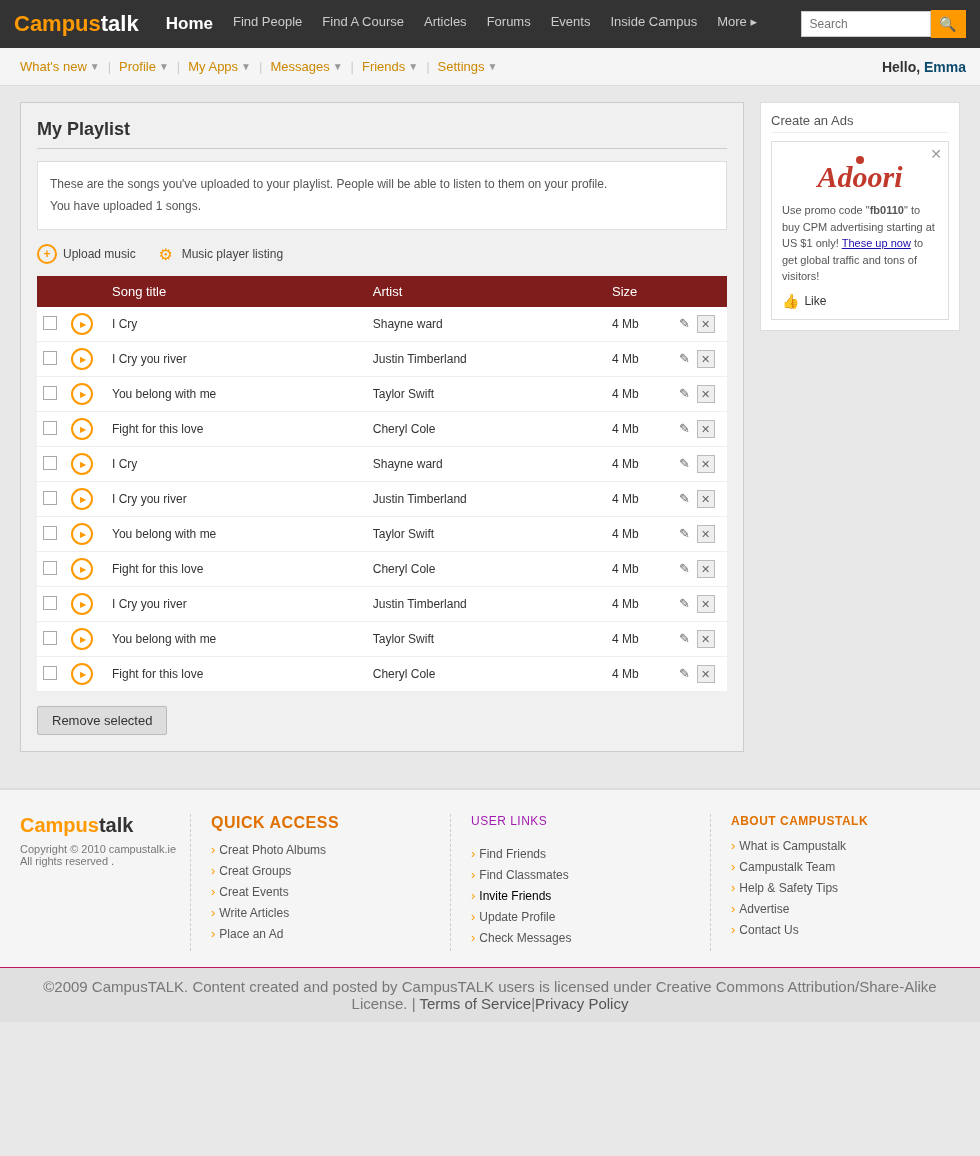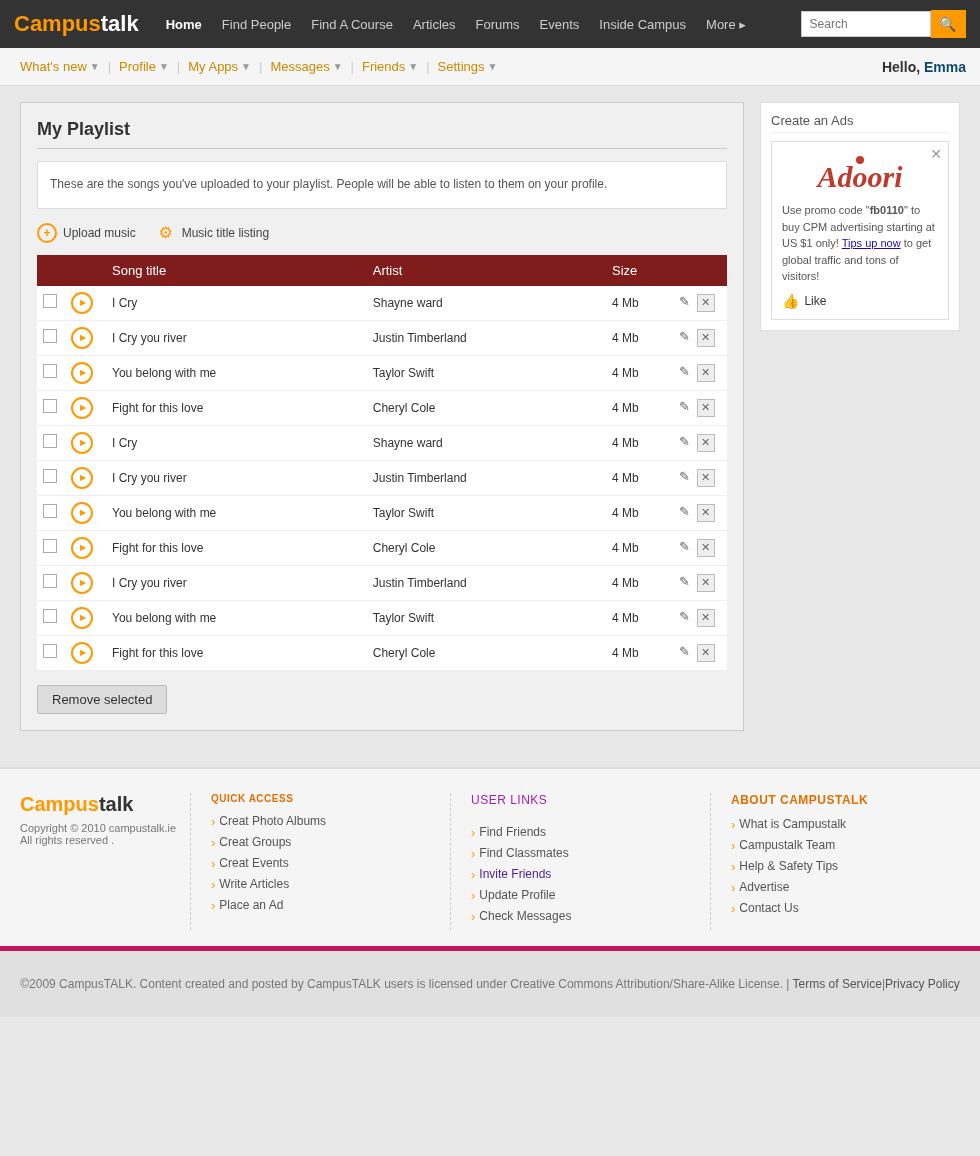--- a/index.html
+++ b/index.html
@@ -6,21 +6,21 @@
     body { font-family: Arial, sans-serif; font-size: 13px; background: #e8e8e8; color: #333; }
   </style>
 </head>
 <body>
 
 <nav style="background:#333; display:flex; align-items:center; padding:0 14px; height:48px;">
   <a href="#" style="font-size:22px; font-weight:bold; color:#fff; text-decoration:none; margin-right:18px;">
     <span style="color:#f90;">Campus</span><span style="color:#fff;">talk</span>
   </a>
   <div style="display:flex; gap:2px; flex:1;">
-    <a href="#" style="color:#fff; text-decoration:none; padding:6px 9px; font-size:13px; font-weight:bold;">Home</a>
+    <a href="#" style="color:#fff; text-decoration:none; padding:6px 9px; font-size:17px; font-weight:bold;">Home</a>
     <a href="#" style="color:#ccc; text-decoration:none; padding:6px 9px; font-size:13px;">Find People</a>
     <a href="#" style="color:#ccc; text-decoration:none; padding:6px 9px; font-size:13px;">Find A Course</a>
     <a href="#" style="color:#ccc; text-decoration:none; padding:6px 9px; font-size:13px;">Articles</a>
     <a href="#" style="color:#ccc; text-decoration:none; padding:6px 9px; font-size:13px;">Forums</a>
     <a href="#" style="color:#ccc; text-decoration:none; padding:6px 9px; font-size:13px;">Events</a>
     <a href="#" style="color:#ccc; text-decoration:none; padding:6px 9px; font-size:13px;">Inside Campus</a>
     <a href="#" style="color:#ccc; text-decoration:none; padding:6px 9px; font-size:13px;">More ▸</a>
   </div>
   <div style="display:flex; align-items:center; gap:0;">
     <input type="text" style="padding: 5px 8px; border: 1px solid rgb(204, 204, 204); width: 130px; font-size: 12px; outline: none;" placeholder="Search">
@@ -47,31 +47,32 @@
   </div>
 </nav>
 
 <div style="display:flex; gap:16px; padding:16px 20px; max-width:980px; margin:0 auto;">
 
   <div style="flex:1;">
     <div style="background:#f0f0f0; border:1px solid #ccc; padding:16px;">
       <h2 style="font-size:18px; font-weight:bold; color:#333; margin-bottom:12px; padding-bottom:8px; border-bottom:1px solid #ccc;">My Playlist</h2>
       <div style="background:#fff; border:1px solid #ddd; padding:12px; margin-bottom:14px; font-size:12px; line-height:1.8; color:#555;">
         <p>These are the songs you've uploaded to your playlist. People will be able to listen to them on your profile.</p>
+        <p>You have uploaded 1 songs.</p>
       </div>
 
       
       <div style="display:flex; gap:20px; margin-bottom:12px;">
         <a href="#" style="display:flex; align-items:center; gap:6px; font-size:12px; color:#444; text-decoration:none;">
           <span style="width:20px; height:20px; border-radius:50%; border:2px solid #f90; display:inline-flex; align-items:center; justify-content:center; font-size:12px; color:#f90; font-weight:bold;">+</span>
           <span>Upload music</span>
         </a>
         <a href="#" style="display:flex; align-items:center; gap:6px; font-size:12px; color:#444; text-decoration:none;">
           <span style="width:20px; height:20px; display:inline-flex; align-items:center; justify-content:center; font-size:16px; color:#f90;">⚙</span>
-          <span>Music title listing</span>
+          <span>Music player listing</span>
         </a>
       </div>
 
       
       <table style="width:100%; border-collapse:collapse;">
         <thead>
           <tr style="background:#7f1d1d; color:#fff;">
             <th style="width:30px; padding:8px 6px;"></th>
             <th style="width:35px; padding:8px 4px;"></th>
             <th style="padding:8px 10px; text-align:left; font-size:13px; font-weight:normal;">Song title</th>
@@ -277,21 +278,21 @@
 
   <div style="width:200px;">
     <div style="background:#fff; border:1px solid #ddd; padding:10px;">
       <p style="font-size:13px; color:#555; margin-bottom:8px; border-bottom:1px solid #eee; padding-bottom:4px;">Create an Ads</p>
       <div style="border:1px solid #ddd; padding:10px; position:relative;">
         <span style="position:absolute; top:4px; right:6px; cursor:pointer; color:#999; font-size:14px;">✕</span>
         <div style="text-align:center; margin:8px 0; font-size:30px; font-weight:bold; color:#c0392b; font-style:italic; font-family:'Georgia',serif;">
           Ad<span style="position:relative;">o<span style="position:absolute; top:-4px; left:3px; width:8px; height:8px; background:#c0392b; border-radius:50%; display:inline-block;"></span></span>ori
         </div>
         <p style="font-size:11px; color:#555; line-height:1.5; margin-top:8px;">
-          Use promo code "<strong>fb0110</strong>" to buy CPM advertising starting at US $1 only! <a href="#" style="color:#1a0dab; text-decoration:underline;">Tips up now</a> to get global traffic and tons of visitors!
+          Use promo code "<strong>fb0110</strong>" to buy CPM advertising starting at US $1 only! <a href="#" style="color:#1a0dab; text-decoration:underline;">These up now</a> to get global traffic and tons of visitors!
         </p>
         <div style="display:flex; align-items:center; gap:5px; margin-top:8px; font-size:12px; color:#333;">
           <span style="color:#3b5998; font-size:14px;">👍</span>
           <a href="#" style="color:#333; text-decoration:none;">Like</a>
         </div>
       </div>
     </div>
   </div>
 </div>
 
@@ -300,21 +301,21 @@
 
     <div style="max-width:220px; min-width:160px;">
       <div style="font-size:20px; font-weight:bold;">
         <span style="color:#f90;">Campus</span><span style="color:#333;">talk</span>
       </div>
       <p style="font-size:11px; color:#777; margin-top:6px;">Copyright © 2010 campustalk.ie</p>
       <p style="font-size:11px; color:#777;">All rights reserved .</p>
     </div>
 
     <div style="flex:1; padding-left:20px; border-left:1px dashed #ccc;">
-      <p style="font-size:10px; font-weight:bold; color:#e07000; margin-bottom:10px; letter-spacing:0.5px;">QUICK ACCESS</p>
+      <p style="font-size:16px; font-weight:bold; color:#e07000; margin-bottom:10px; letter-spacing:0.5px;">QUICK ACCESS</p>
       <ul style="list-style:none;">
         <li style="margin-bottom:6px; display:flex; align-items:center; gap:4px;">
             <span style="color:#f90;">›</span>
             <a href="#" style="color:#555; text-decoration:none; font-size:12px;">Creat Photo Albums</a>
           </li>
         <li style="margin-bottom:6px; display:flex; align-items:center; gap:4px;">
             <span style="color:#f90;">›</span>
             <a href="#" style="color:#555; text-decoration:none; font-size:12px;">Creat Groups</a>
           </li>
         <li style="margin-bottom:6px; display:flex; align-items:center; gap:4px;">
@@ -338,21 +339,21 @@
         <li style="margin-bottom:6px; display:flex; align-items:center; gap:4px;">
             <span style="color:#f90;">›</span>
             <a href="#" style="color:#555; text-decoration:none; font-size:12px;">Find Friends</a>
           </li>
         <li style="margin-bottom:6px; display:flex; align-items:center; gap:4px;">
             <span style="color:#f90;">›</span>
             <a href="#" style="color:#555; text-decoration:none; font-size:12px;">Find Classmates</a>
           </li>
         <li style="margin-bottom:6px; display:flex; align-items:center; gap:4px;">
             <span style="color:#f90;">›</span>
-            <a href="#" style="color:#4c1d95; text-decoration:none; font-size:12px;">Invite Friends</a>
+            <a href="#" style="color:#000000; text-decoration:none; font-size:12px;">Invite Friends</a>
           </li>
         <li style="margin-bottom:6px; display:flex; align-items:center; gap:4px;">
             <span style="color:#f90;">›</span>
             <a href="#" style="color:#555; text-decoration:none; font-size:12px;">Update Profile</a>
           </li>
         <li style="margin-bottom:6px; display:flex; align-items:center; gap:4px;">
             <span style="color:#f90;">›</span>
             <a href="#" style="color:#555; text-decoration:none; font-size:12px;">Check Messages</a>
           </li>
       </ul>
@@ -379,16 +380,16 @@
           </li>
         <li style="margin-bottom:6px; display:flex; align-items:center; gap:4px;">
             <span style="color:#f90;">›</span>
             <a href="#" style="color:#555; text-decoration:none; font-size:12px;">Contact Us</a>
           </li>
       </ul>
     </div>
   </div>
 </div>
 
-<div style="background:#e0e0e0; border-top:5px solid #be185d; padding:26px 20px; text-align:center; font-size:12px; color:#777;">
+<div style="background:#e0e0e0; border-top:1px solid #be185d; padding:10px 20px; text-align:center; font-size:15px; color:#777;">
   <span>©2009 CampusTALK. Content created and posted by CampusTALK users is licensed under Creative Commons Attribution/Share-Alike License. |</span>
   <a href="#" style="color:#555; text-decoration:none;">Terms of Service</a>|<a href="#" style="color:#555; text-decoration:none;">Privacy Policy</a>
 </div>
 
 </body></html>

